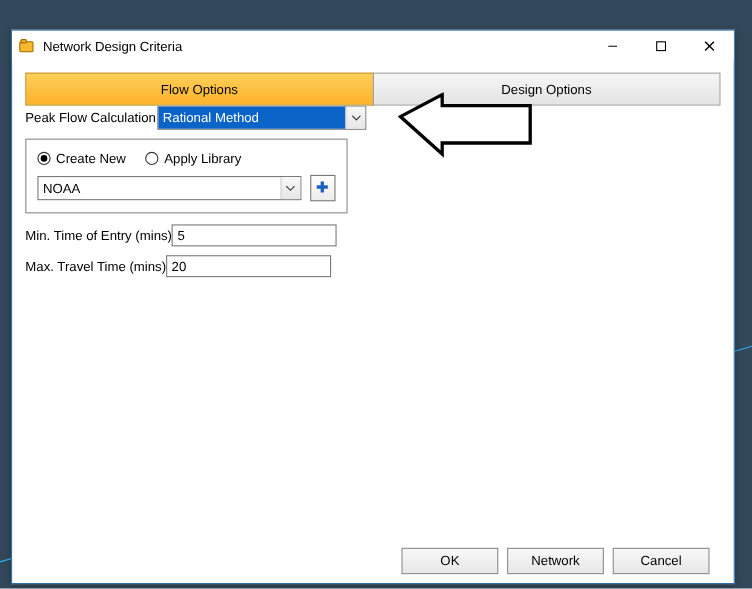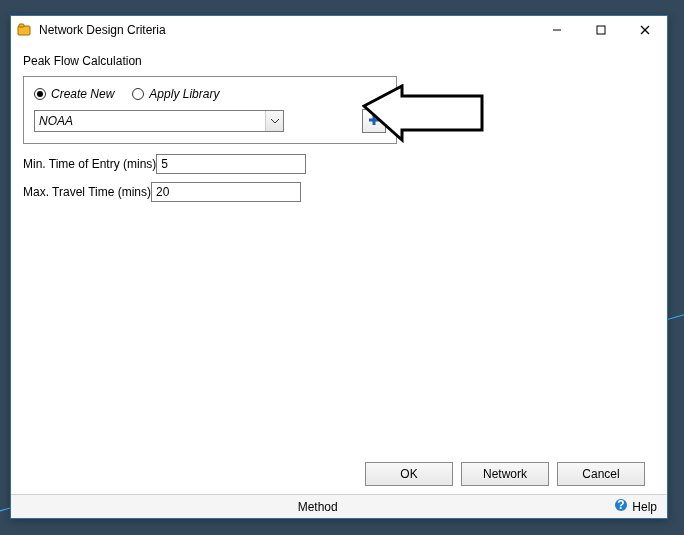--- a/index.html
+++ b/index.html
@@ -10,21 +10,21 @@
     position: absolute;
     width: 760px; height: 1px;
     background: #2fb4ff;
     top: 410px; left: -30px;
     transform: rotate(-16deg);
     z-index: 0;
   }
 
   .dialog {
     position: absolute;
-    left: 10px; top: 15px;
+    left: 10px; top: 27px;
     width: 658px; height: 504px;
     background: #ffffff;
     border: 1px solid #2f6ea6;
     box-shadow: 0 2px 8px rgba(0,0,0,.25);
     z-index: 2;
     display: flex;
     flex-direction: column;
   }
 
   .titlebar {
@@ -95,23 +95,22 @@
   .dd-arrow {
     width: 18px; height: 100%;
     display: flex; align-items: center; justify-content: center;
     border-left: 1px solid #ccc;
     background: linear-gradient(#f8f8f8,#e6e6e6);
   }
 
   .group-box {
     border: 1px solid #8a8a8a;
     padding: 10px 10px 10px 10px;
-    width: 374px;
+    width: 293px;
     margin-bottom: 10px;
-    font-style: italic;
   }
   .radios { display: flex; gap: 18px; margin-bottom: 8px; }
   .radio-opt { display: flex; align-items: center; gap: 5px; }
   .radio-dot {
     width: 12px; height: 12px; border: 1px solid #333; border-radius: 50%;
     display: flex; align-items: center; justify-content: center;
   }
   .radio-dot.filled::after {
     content: ""; width: 6px; height: 6px; background: #000; border-radius: 50%;
   }
@@ -194,25 +193,41 @@
         <svg width="10" height="10">
             <line x1="1" y1="1" x2="9" y2="9" stroke="#000" stroke-width="1.3"></line>
             <line x1="9" y1="1" x2="1" y2="9" stroke="#000" stroke-width="1.3"></line>
           </svg>
       </div>
     </div>
   </div>
 
   <div class="content">
 
+    <div class="tabs">
+      <div class="tab active">
+        <span>Flow Options</span>
+      </div>
+      <div class="tab inactive">
+        <span>Design Options</span>
+      </div>
+    </div>
 
     <div class="form-area">
 
       <div class="row">
         <span class="row-label">Peak Flow Calculation</span>
+        <div class="dropdown dd-peak">
+          <span class="dd-text">Rational Method</span>
+          <span class="dd-arrow">
+            <svg width="8" height="5">
+                <polyline points="0,0 4,4 8,0" fill="none" stroke="#333" stroke-width="1"></polyline>
+              </svg>
+          </span>
+        </div>
       </div>
 
       <div class="group-box">
         <div class="radios">
           <label class="radio-opt">
             <span class="radio-dot filled"></span>
             <span>Create New</span>
           </label>
           <label class="radio-opt">
             <span class="radio-dot"></span>
@@ -263,31 +278,18 @@
       </div>
       <div class="btn">
         <span>Network</span>
       </div>
       <div class="btn">
         <span>Cancel</span>
       </div>
     </div>
   </div>
 
-  <div class="statusbar">
-    <span></span>
-    <span class="status-center">Method</span>
-    <span class="help-link">
-      <span>
-        <svg width="14" height="14">
-            <circle cx="7" cy="7" r="6" fill="#1e7ed6"></circle>
-            <text x="7" y="11" text-anchor="middle" font-size="10" font-weight="bold" fill="#fff">?</text>
-          </svg>
-      </span>
-      <span>Help</span>
-    </span>
-  </div>
 
 </div>
 
 <svg class="arrow-anno" width="130" height="70">
   <polygon points="2,22 40,2 40,12 120,12 120,46 40,46 40,56" fill="#ffffff" stroke="#000" stroke-width="3"></polygon>
 </svg>
 
 </body></html>

